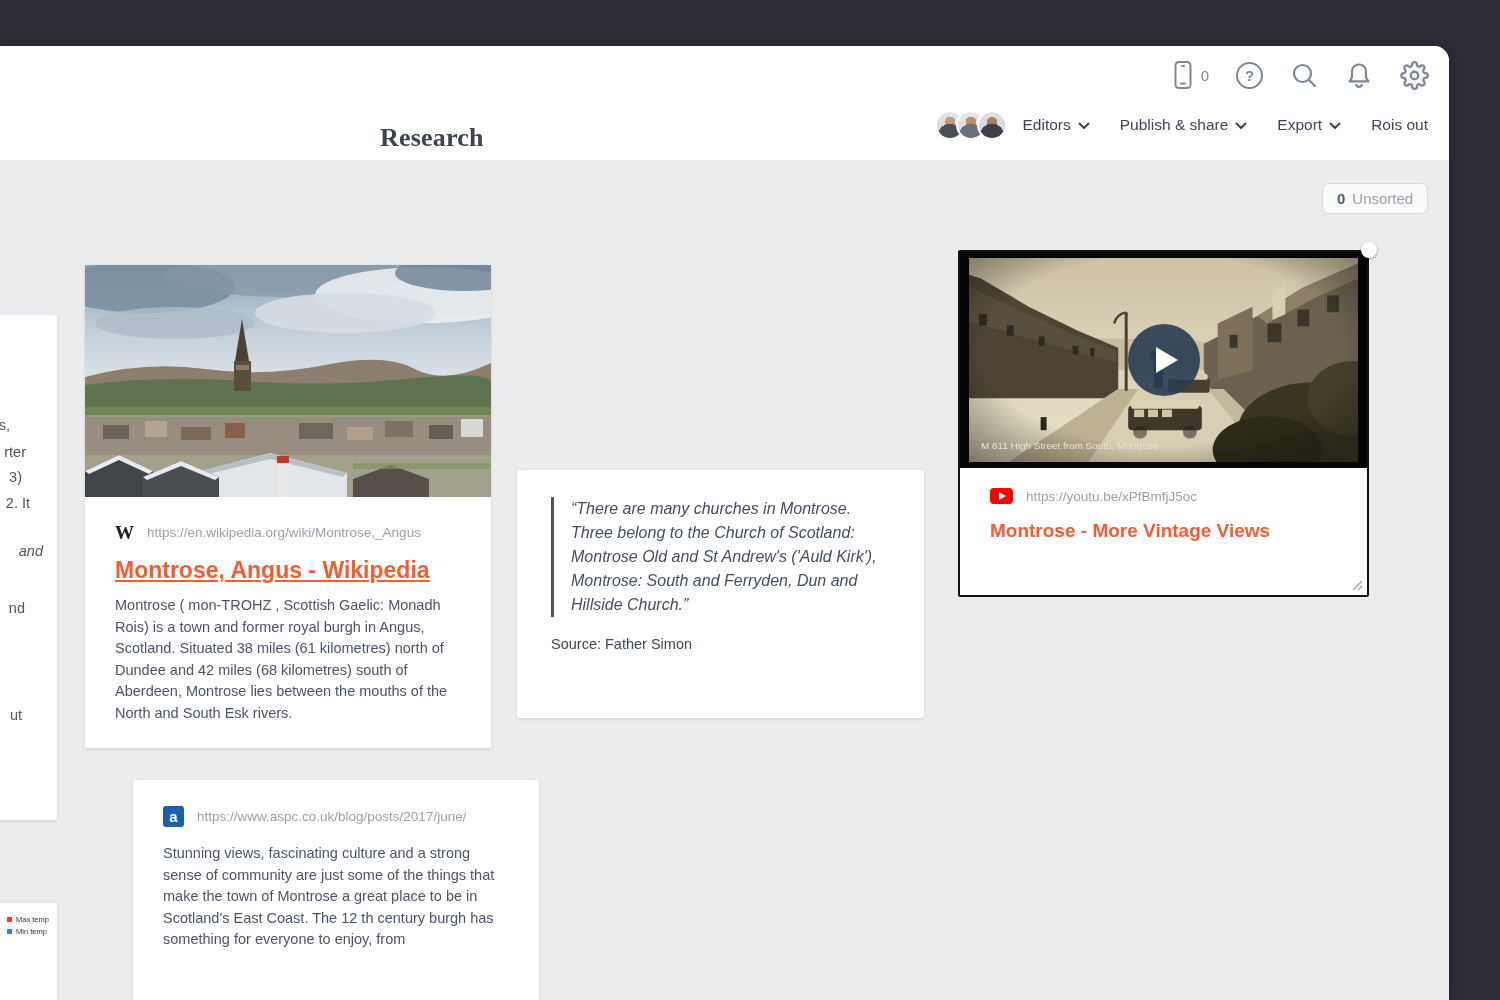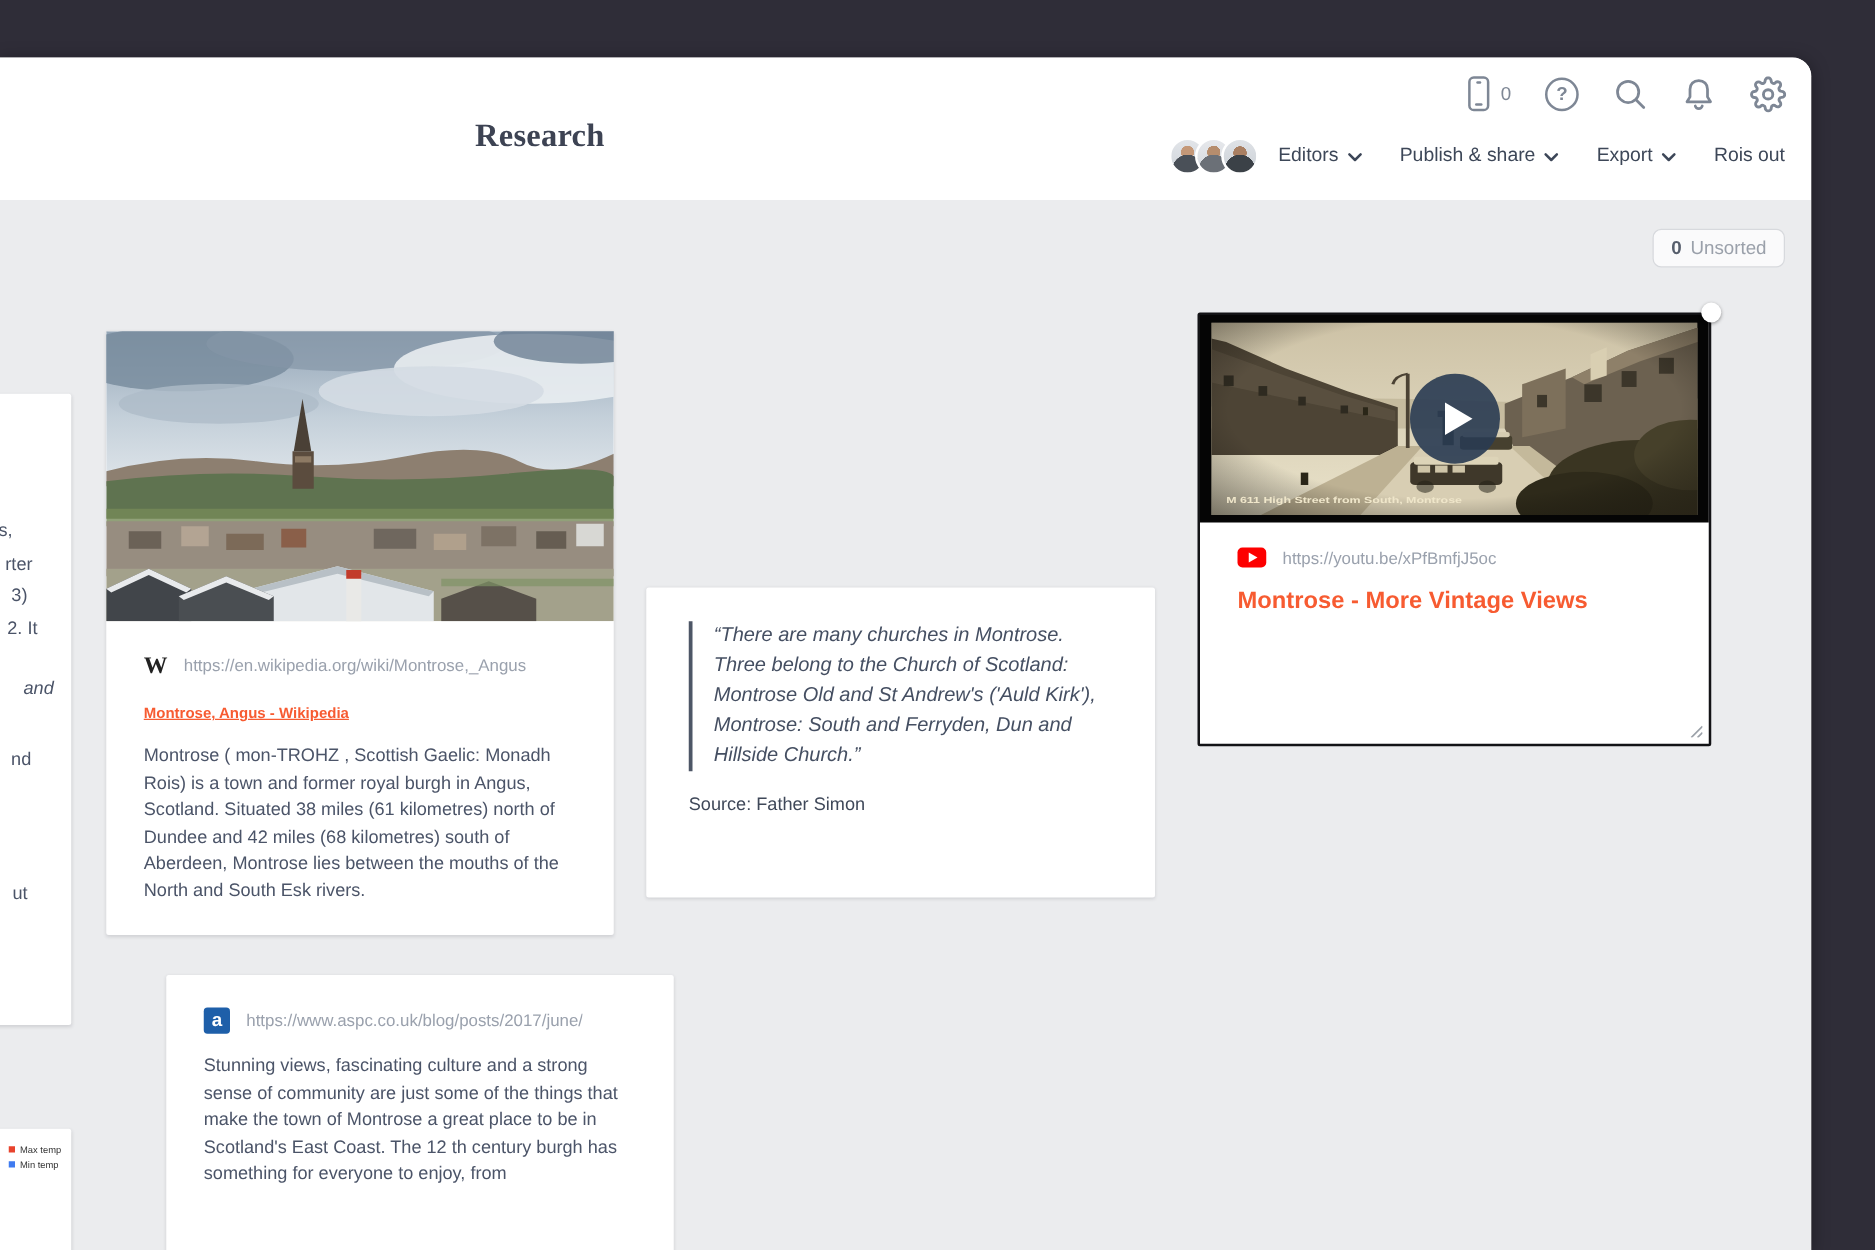--- a/index.html
+++ b/index.html
@@ -8,21 +8,21 @@
 
   .window {
     position:absolute; left:0; top:46px; width:1449px; height:954px;
     background:#fff; border-top-right-radius:15px; overflow:hidden;
     box-shadow:0 2px 14px rgba(0,0,0,.35);
   }
 
   
   .header { position:relative; height:114px; background:#fff; }
   .board-title {
-    position:absolute; left:380px; top:48px;
+    position:absolute; left:380px; top:77px;
     font-family:"Liberation Serif", serif; font-weight:700;
     font-size:26px; color:#3d4353; letter-spacing:.2px;
   }
   .icon-row { position:absolute; top:14px; right:20px; display:flex; align-items:center; gap:27px; }
   .icon-btn { display:flex; align-items:center; gap:6px; color:#7e8795; cursor:pointer; }
   .icon-btn svg { display:block; }
   .device-count { font-size:15px; color:#7e8795; }
   .help-circle {
     width:27px; height:27px; border:2px solid #7e8795; border-radius:50%;
     display:flex; align-items:center; justify-content:center;
@@ -62,21 +62,21 @@
     background:#fafafb; border:1px solid #d7d9dd; border-radius:7px;
     display:flex; align-items:center; gap:7px; font-size:15px; cursor:pointer;
   }
   .badge-unsorted .count { color:#565e6c; font-weight:700; }
   .badge-unsorted .lbl { color:#9aa0aa; }
 
   
   .clip-body { padding:26px 30px 30px; }
   .url-row { display:flex; align-items:center; gap:13px; margin-bottom:16px; }
   .url-text { font-size:13.5px; color:#9aa1ad; white-space:nowrap; overflow:hidden; }
-  .clip-title { font-size:12px; font-weight:700; color:#f75b31; text-decoration:underline; line-height:25px; display:inline-block; cursor:pointer; }
+  .clip-title { font-size:23px; font-weight:700; color:#f75b31; text-decoration:underline; line-height:25px; display:inline-block; cursor:pointer; }
   .clip-desc { margin-top:12px; font-size:14.5px; line-height:21.5px; color:#4b5468; }
   .wiki-w { font-family:"Liberation Serif", serif; font-weight:700; font-size:19px; color:#222; line-height:1; }
   .aspc-ic {
     width:21px; height:21px; border-radius:3px; background:#1e5fa9; flex:none;
     display:flex; align-items:center; justify-content:center;
     color:#fff; font-size:15px; font-weight:700;
   }
   .yt-ic { width:23px; height:16px; border-radius:4px; background:#fd0000; flex:none;
     display:flex; align-items:center; justify-content:center; }
   .yt-ic::after { content:""; border-left:7px solid #fff; border-top:4px solid transparent; border-bottom:4px solid transparent; margin-left:1px; }
@@ -87,21 +87,21 @@
 
   
   .card-quote { left:517px; top:310px; width:407px; height:248px; padding:27px 32px 0 34px; }
   .quote-wrap { display:flex; gap:17px; }
   .quote-bar { width:3px; background:#4d5666; flex:none; }
   .quote-text { font-size:16px; font-style:italic; line-height:24px; color:#454f62; max-width:330px; }
   .quote-source { margin-top:19px; margin-left:0; font-size:14.5px; color:#3f4859; }
 
   
   .card-video { left:958px; top:90px; width:411px; height:347px; border:2px solid #131316; box-shadow:none; }
-  .video-thumb { position:relative; width:100%; height:166px; background:#050505; padding:6px 9px; cursor:pointer;font-weight:bold; }
+  .video-thumb { position:relative; width:100%; height:216px; background:#050505; padding:6px 9px; cursor:pointer; }
   .video-thumb svg { width:100%; height:100%; display:block; }
   .play-btn {
     position:absolute; left:50%; top:50%; transform:translate(-50%,-50%);
     width:72px; height:72px; border-radius:50%; background:rgba(41,59,82,.9);
     display:flex; align-items:center; justify-content:center; cursor:pointer;
   }
   .play-btn::after { content:""; border-left:22px solid #fff; border-top:13px solid transparent; border-bottom:13px solid transparent; margin-left:7px; }
   .video-info { padding:20px 30px 0; position:relative; }
   .video-title { font-size:19px; font-weight:700; color:#f75b31; margin-top:16px; cursor:pointer; }
   .resize-handle { position:absolute; right:5px; bottom:5px; width:13px; height:13px; cursor:nwse-resize; }

